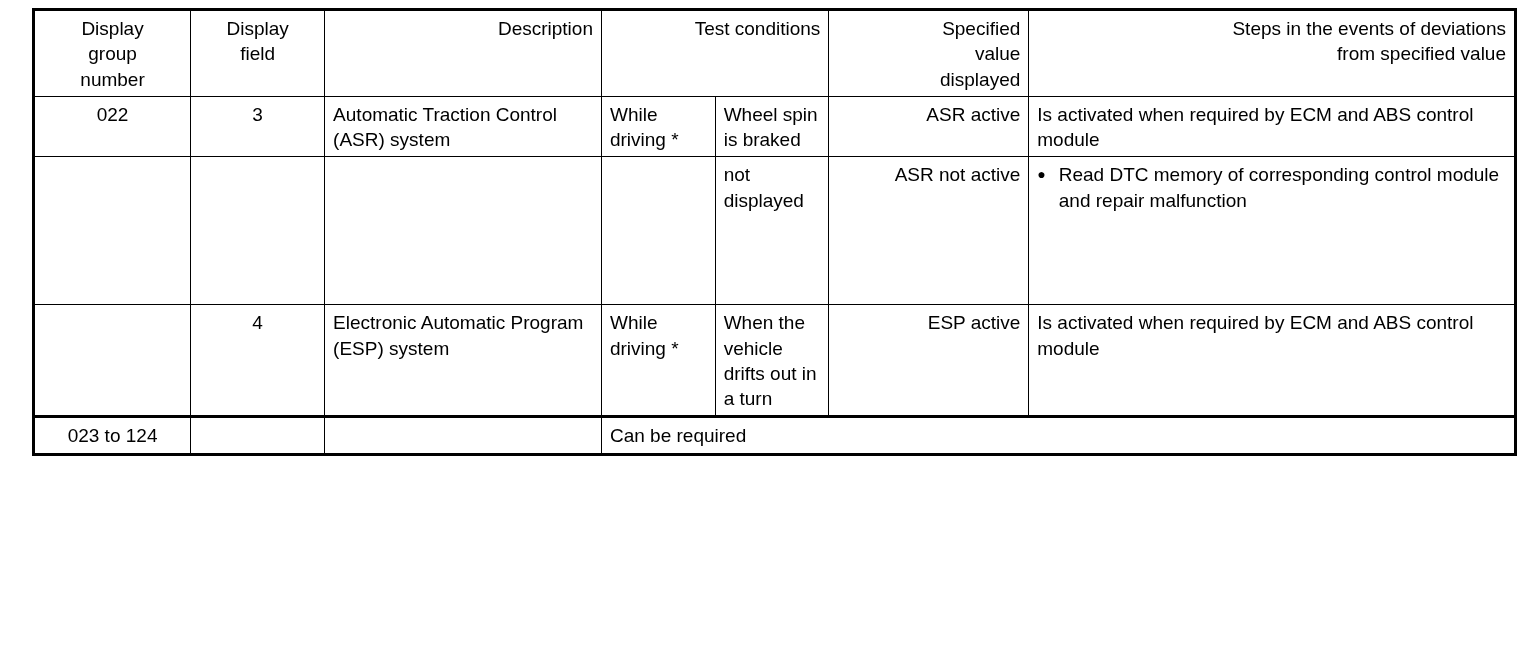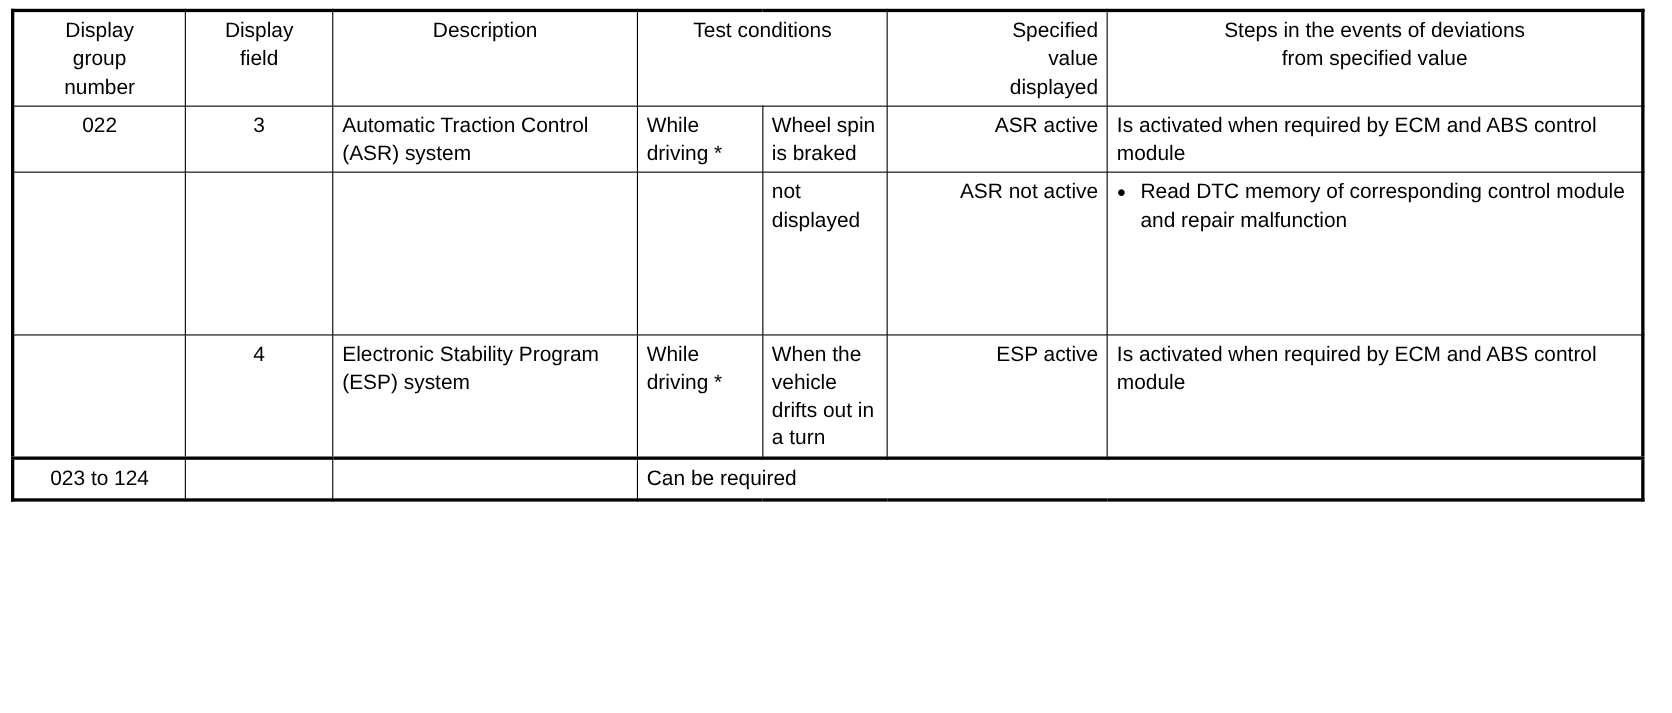--- a/index.html
+++ b/index.html
@@ -12,21 +12,21 @@
     height: 648px;
     font-family: "Liberation Sans", sans-serif;
     color: #000000;
     overflow: hidden;
   }
   .sheet {
     position: relative;
     width: 1520px;
     height: 648px;
     box-sizing: border-box;
-    padding: 6px 10px 6px 10px;
+    padding: 6px 10px 6px 32px;
   }
   table.spec {
     border-collapse: collapse;
     table-layout: fixed;
     width: 1485px;
     margin-top: 2px;
   }
   table.spec td, table.spec th {
     border: 1px solid #000000;
     vertical-align: top;
@@ -34,21 +34,21 @@
     font-size: 19px;
     line-height: 1.33;
     font-weight: normal;
   }
   
   table.spec {
     border: 3px solid #000000;
   }
   thead th {
     font-weight: bold;
-    text-align: center;
+    text-align: right;
     vertical-align: top;
     padding-top: 7px;
     font-size: 19.5px;
     line-height: 1.3;
   }
   thead tr th {
     border-bottom: 3px solid #000000;
   }
   .c-group { width: 125px; text-align: center; }
   .c-field { width: 105px; text-align: center; }
@@ -121,21 +121,21 @@
           <div class="bullet-line">
             <span class="bullet-dot">●</span>
             <span class="bullet-text">Read DTC memory of corresponding control module and repair malfunction</span>
           </div>
         </td>
       </tr>
 
       <tr>
         <td class="c-group ctr"></td>
         <td class="c-field ctr">4</td>
-        <td class="c-desc">Electronic Stability Program (ESP) system</td>
+        <td class="c-desc">Electronic Automatic Program (ESP) system</td>
         <td class="c-cond1">While driving *</td>
         <td class="c-cond2">When the vehicle drifts out in a turn</td>
         <td class="c-spec">ESP active</td>
         <td class="c-steps">Is activated when required by ECM and ABS control module</td>
       </tr>
 
 
       <tr class="row-last">
         <td class="c-group ctr thick-top">023 to 124</td>
         <td class="c-field ctr thick-top"></td>

